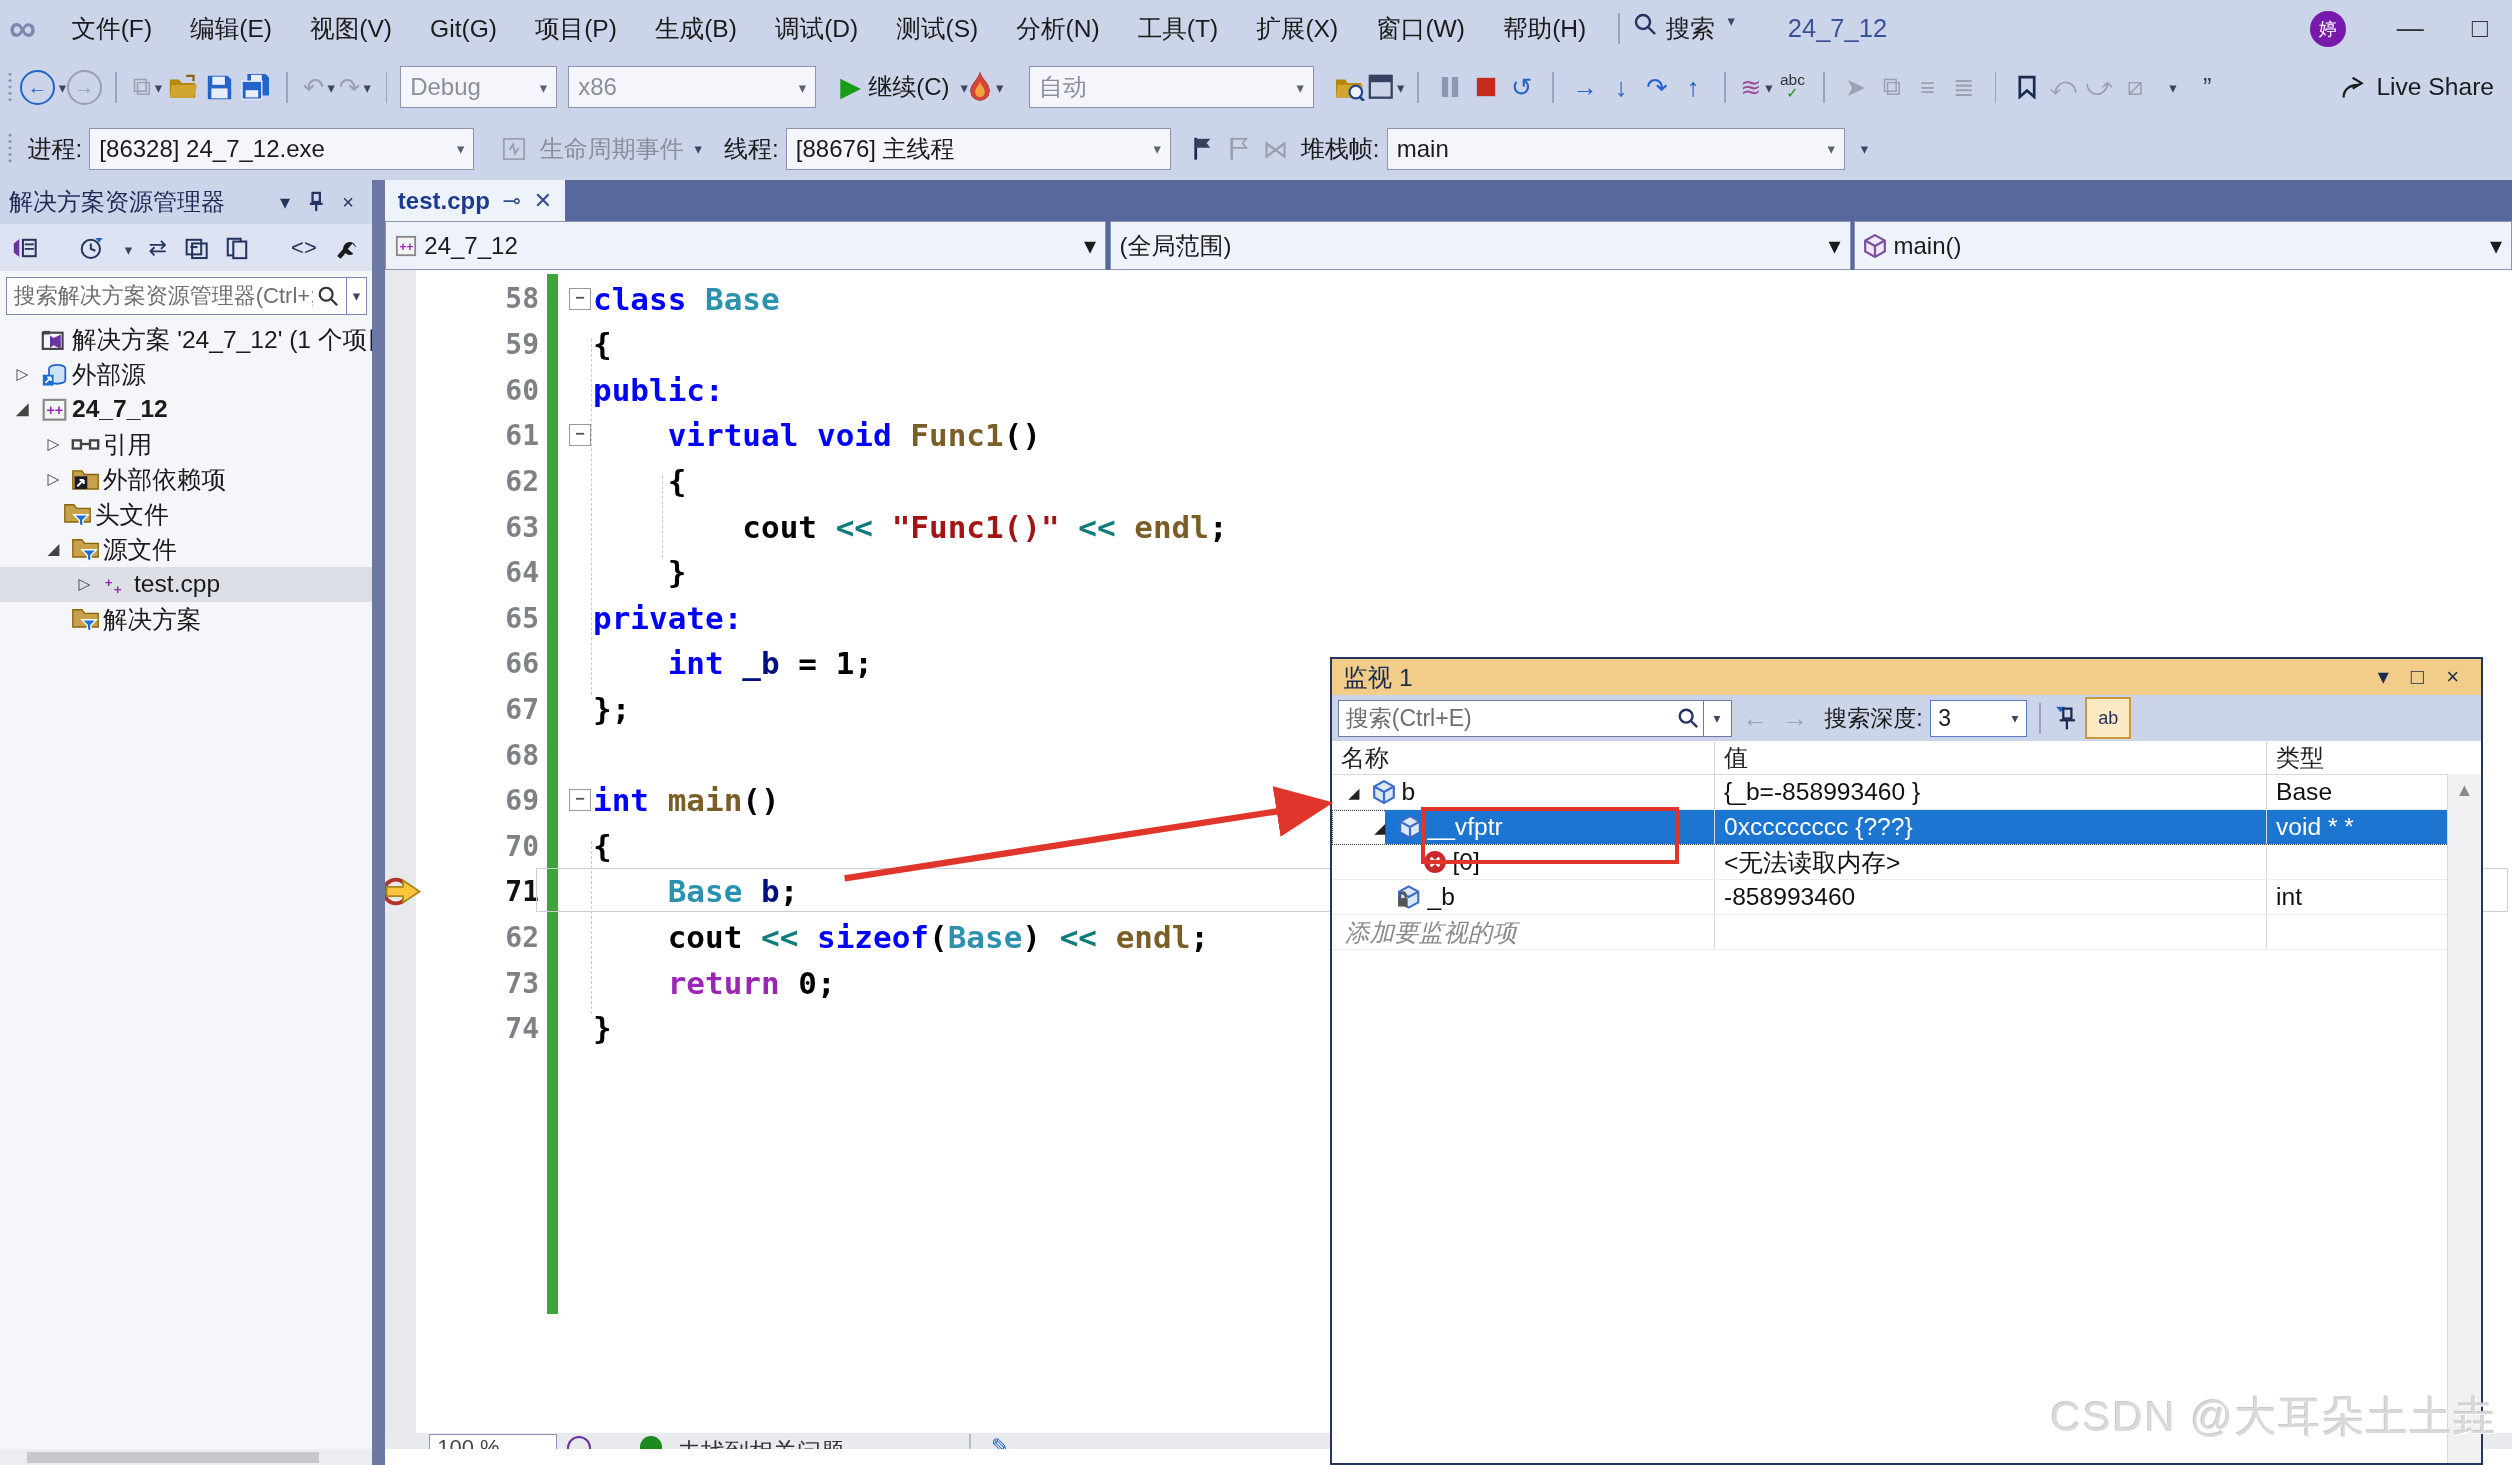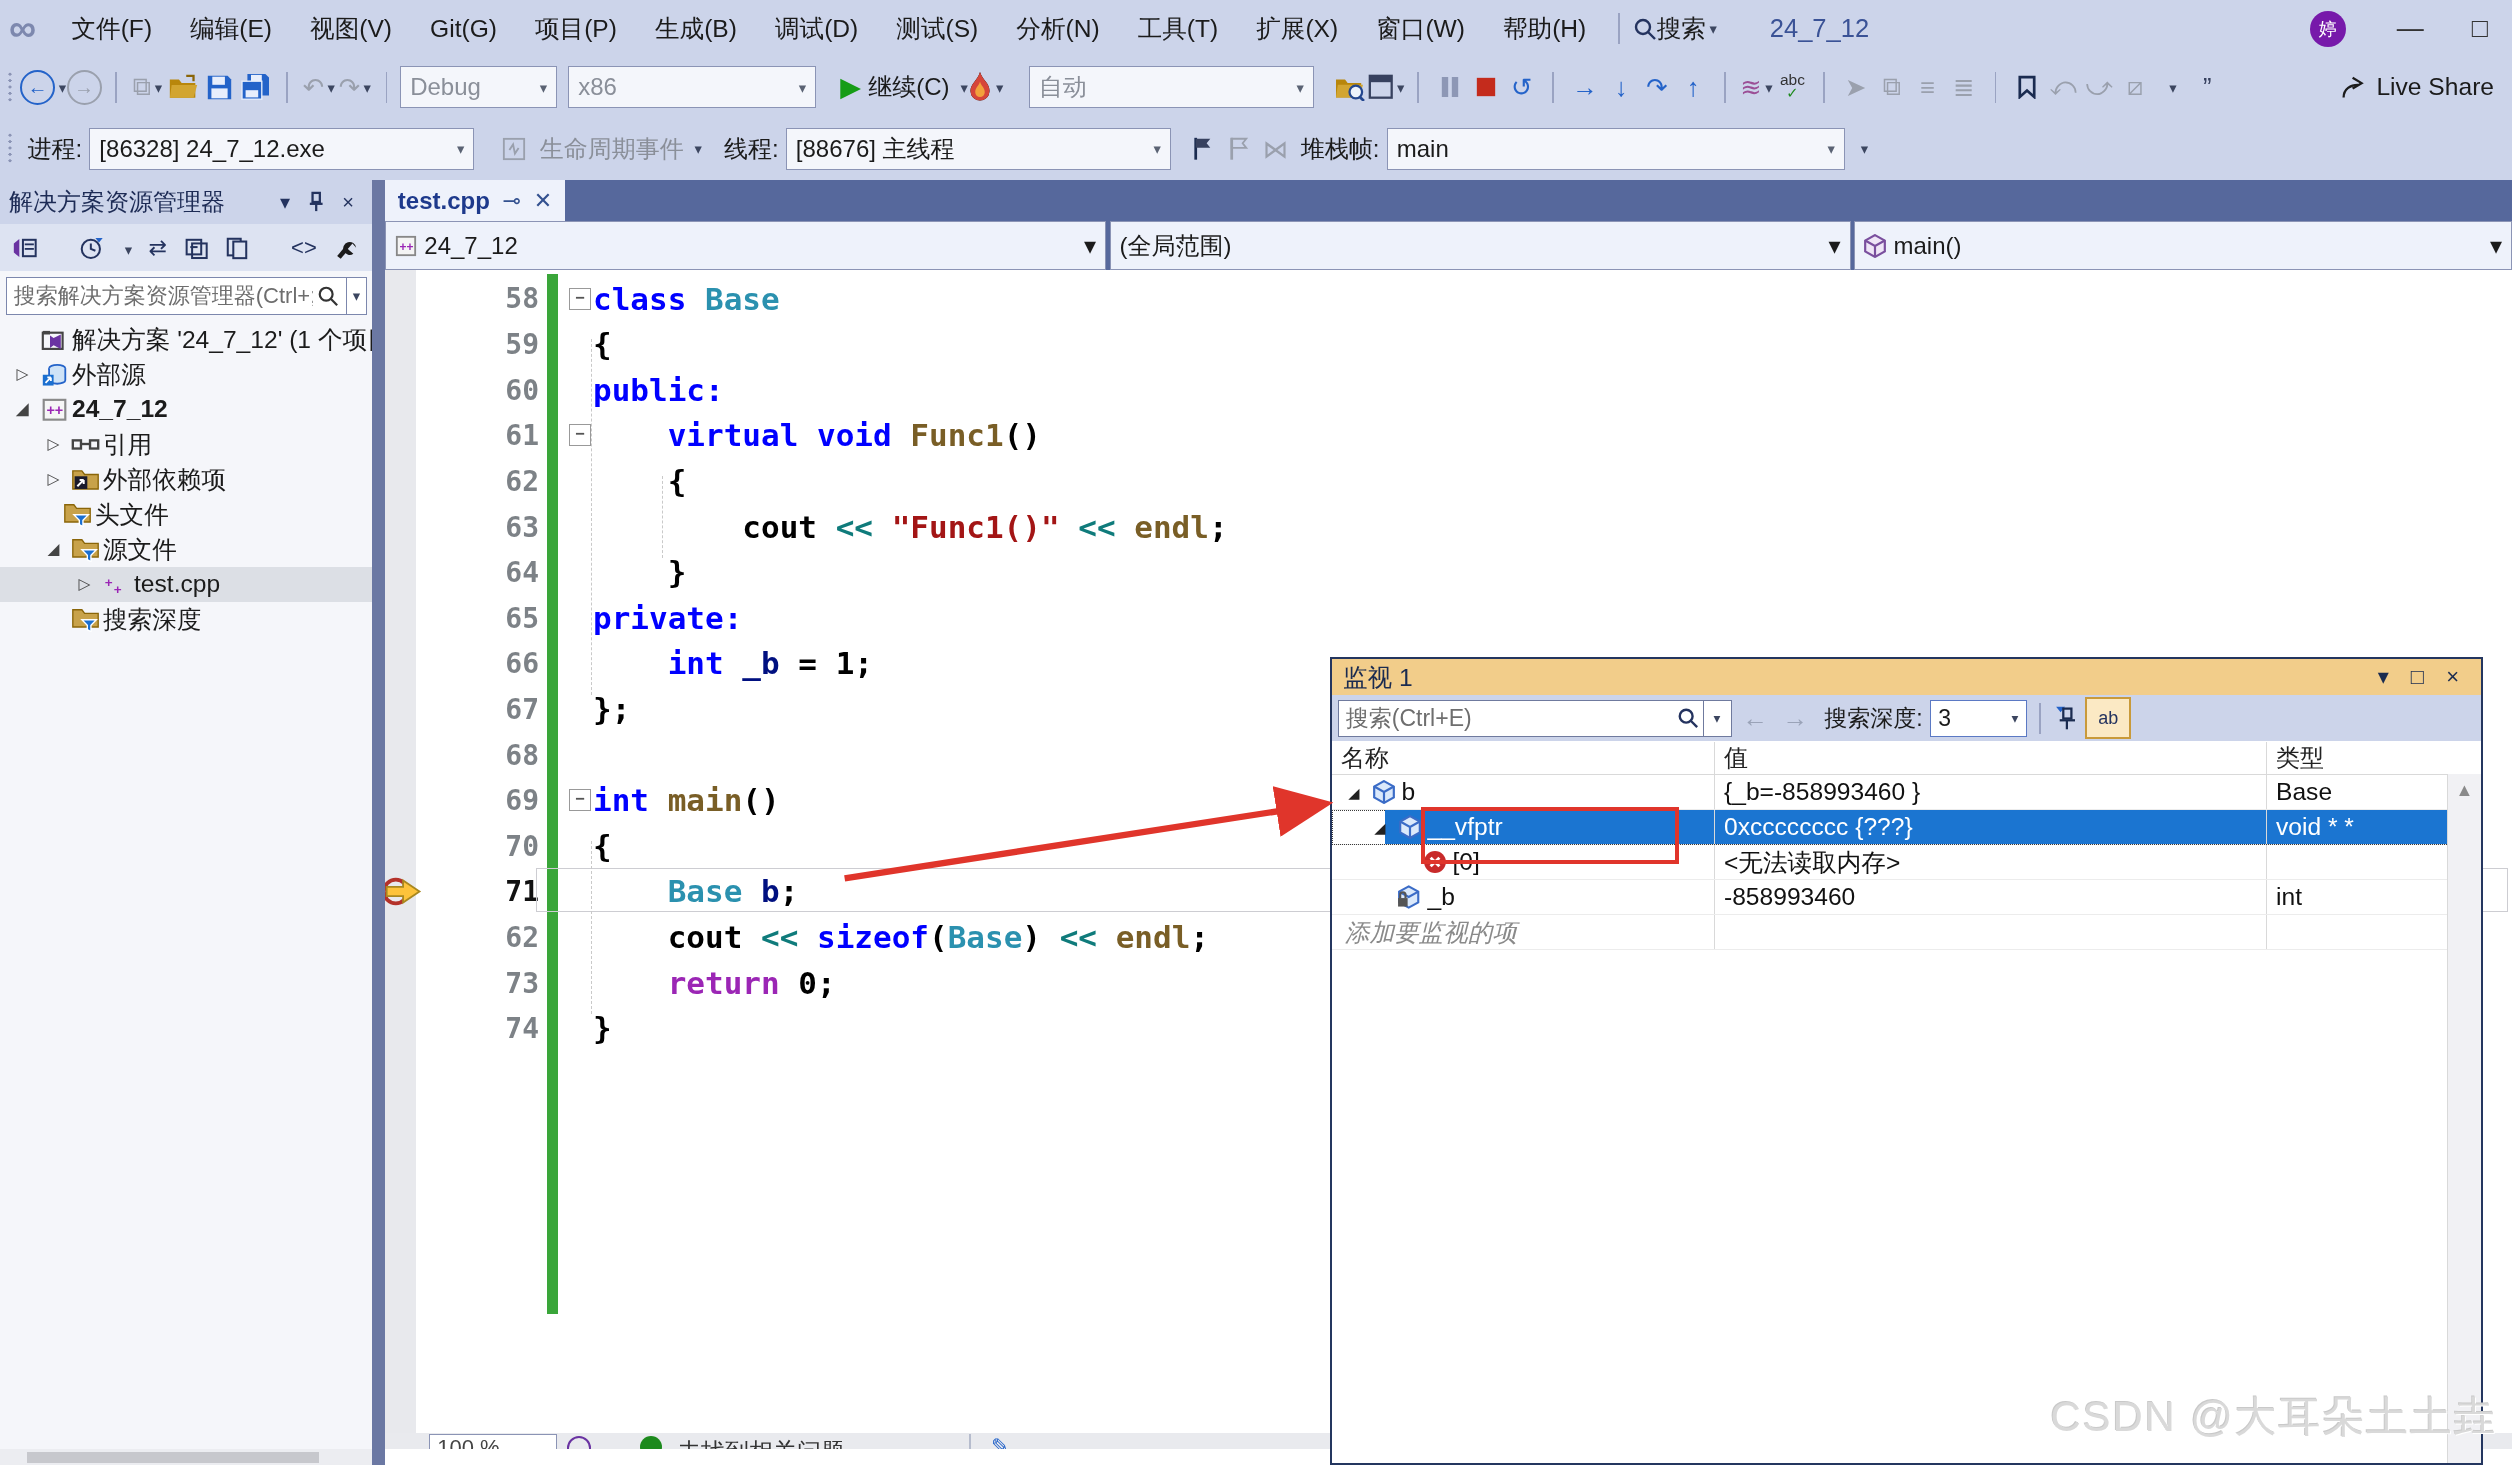--- a/index.html
+++ b/index.html
@@ -6,21 +6,21 @@
   #app{position:relative;width:2512px;height:1465px;overflow:hidden;background:#ffffff;}
   .abs{position:absolute;}
   .row{display:flex;align-items:center;}
   .nosel{user-select:none;}
 
   
   .titlebar{left:0;top:0;width:2512px;height:57px;background:var(--titlebar-bg);display:flex;align-items:center;}
   .vslogo{font-size:38px;color:#7d88ae;font-weight:bold;margin:0 16.4px 0 9px;}
   .menu-item{font-size:24.6px;color:#1b1b1b;padding:5.5px 19px;white-space:nowrap;}
   .tb-divider{width:1.8px;height:31px;background:#9aa3c2;margin:0 12.8px;}
-  .search-cluster{display:flex;align-items:center;font-size:24.6px;color:#1b1b1b;}
+  .search-cluster{display:flex;align-items:flex-start;gap:9px;font-size:24.6px;color:#1b1b1b;}
   .proj-title{font-size:25.5px;color:#3a5296;margin-left:53px;font-weight:500;}
   .avatar{width:36px;height:36px;border-radius:50%;background:#7719aa;color:#fff;font-size:18px;display:flex;align-items:center;justify-content:center;}
   .win-btn{font-size:27px;color:#333;padding:0 24px;}
 
   .toolbar2{left:0;top:57px;width:2512px;height:60px;background:var(--titlebar-bg);display:flex;align-items:center;}
   .toolbar3{left:0;top:117px;width:2512px;height:63px;background:var(--titlebar-bg);display:flex;align-items:center;border-bottom:0;}
   .grip{width:5.5px;height:33px;margin:0 7.3px;background-image:radial-gradient(#8b94b5 1.4px,transparent 1.5px);background-size:5.5px 6.4px;}
   .tbtn{display:flex;align-items:center;justify-content:center;min-width:36px;height:40px;font-size:25.5px;}
   .blue{color:#2463c9;} .gray{color:#9aa0ad;} .dark{color:#37415f;}
   .circ{width:31px;height:31px;border:2.7px solid currentColor;border-radius:50%;display:flex;align-items:center;justify-content:center;font-size:20px;}
@@ -493,21 +493,21 @@
         <div class="tree-row" style="padding-left: 40px;">
           <span class="exp"></span>
           <span class="ticon">
             <span>
               <svg width="29" height="25.5" viewBox="0 0 32 28">
                 <path d="M2 3 L12 3 L15 7 L30 7 L30 22 L2 22 Z" fill="#c8a24a" stroke="#8a6508" stroke-width="1.5"></path>
                 <path d="M12 14 L28 14 L22 20 L22 27 L18 25 L18 20 Z" fill="#1b6fd0" stroke="#fff" stroke-width="1.5"></path>
               </svg>
             </span>
           </span>
-          <span>搜索深度</span>
+          <span>解决方案</span>
         </div>
       </div>
   </div>
   <div class="pscroll abs">
       <div class="thumb"></div>
     </div>
   <div class="splitter abs"></div>
 
   <div class="editor abs">
     <div class="tabstrip">

